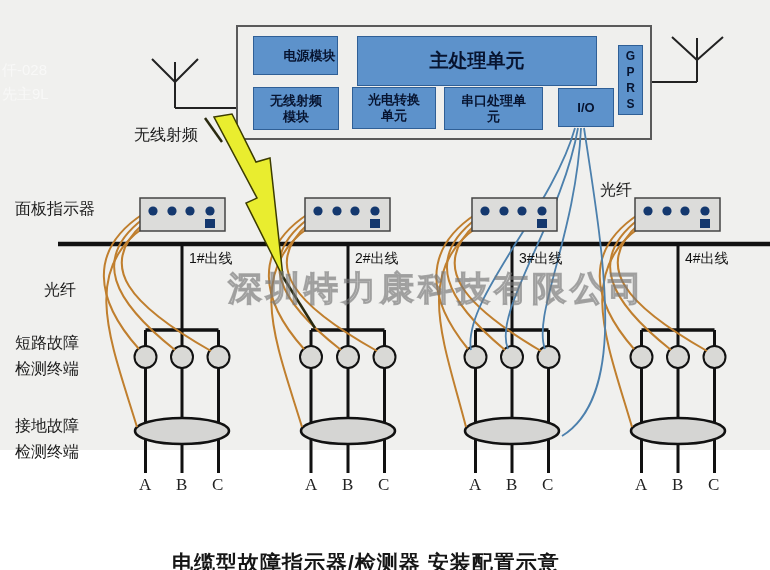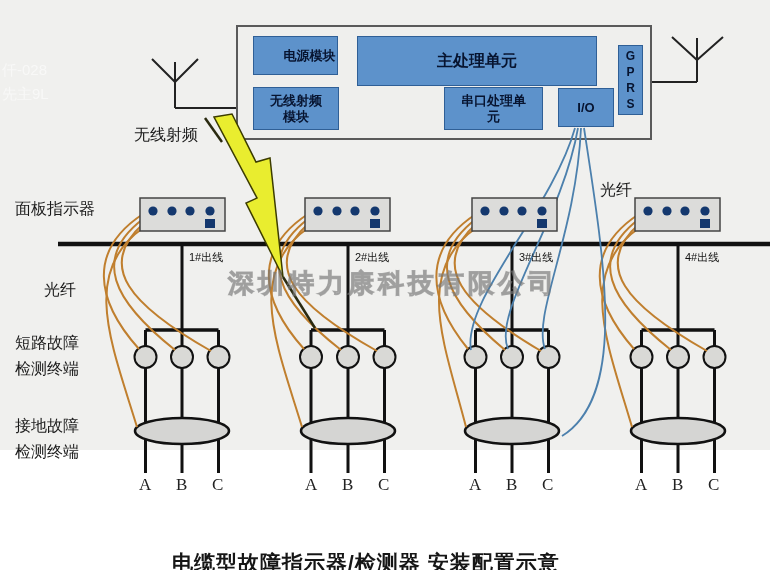--- a/index.html
+++ b/index.html
@@ -4,25 +4,25 @@
 <style>
   html,body{margin:0;padding:0;background:#fff;}
   .stage{position:relative;width:770px;height:570px;background:#ffffff;overflow:hidden;
          font-family:"Liberation Sans","DejaVu Sans",sans-serif;}
   .bg{position:absolute;left:0;top:0;width:770px;height:450px;background:#f0f0ee;}
   svg.diagram{position:absolute;left:0;top:0;}
   .module{position:absolute;background:#5d92cb;border:1.5px solid #2f5f96;color:#071430;
           font-weight:bold;font-size:13px;display:flex;align-items:center;justify-content:center;
           text-align:center;white-space:pre-line;line-height:1.2;box-sizing:border-box;}
   .lbl{position:absolute;color:#1a1a1a;font-size:16px;white-space:pre-line;line-height:1.6;}
-  .feeder-lbl{position:absolute;font-size:11px;color:#111;}
+  .feeder-lbl{position:absolute;font-size:14px;color:#111;}
   .phase-lbl{position:absolute;font-family:"Liberation Serif","DejaVu Serif",serif;
              font-size:17px;color:#222;}
   .title{position:absolute;font-weight:bold;font-size:21px;color:#161616;letter-spacing:1px;}
-  .wm-company{position:absolute;font-size:26px;font-weight:bold;letter-spacing:4px;
+  .wm-company{position:absolute;font-size:34px;font-weight:bold;letter-spacing:4px;
               color:rgba(150,150,150,0.30);-webkit-text-stroke:1px rgba(115,115,115,0.55);
               white-space:nowrap;font-family:Liberation Serif, serif;}
   .wm-url{position:absolute;font-size:19px;font-weight:bold;letter-spacing:0.5px;
           font-family:"Liberation Serif","DejaVu Serif",serif;color:rgba(178,108,62,0.62);
           white-space:nowrap;}
   .wm-corner{position:absolute;color:rgba(255,255,255,0.55);font-size:15px;line-height:1.6;
              white-space:pre-line;}
 </style>
 </head>
 <body>
@@ -148,27 +148,29 @@
     </g>
 
     <g>
       <path d="M205,118 L222,142" stroke="#2a2a10" stroke-width="2.5" fill="none"></path>
       <path d="M214,117 L232,114 L256,162 L270,158 L283,277 L246,203 L257,198 Z" fill="#e9ed2f" stroke="#3c3c00" stroke-width="1.5"></path>
       <path d="M283,277 L315,328" stroke="#2a2a10" stroke-width="2.5" fill="none"></path>
     </g>
   </svg>
 
   <div class="module" style="left:253px;top:36px;width:85px;height:39px;padding-left:28px;">电源模块</div>
-  <div class="module" style="left:357px;top:36px;width:240px;height:50px;font-size:16px;">主处理单元</div>
+  <div class="module" style="left:357px;top:36px;width:240px;height:50px;font-size:19px;">主处理单元</div>
   <div class="module" style="left:618px;top:45px;width:25px;height:70px;font-size:12px;line-height:1.35;">G
 P
 R
 S</div>
   <div class="module" style="left:253px;top:87px;width:86px;height:43px;">无线射频
 模块</div>
+  <div class="module" style="left:352px;top:87px;width:84px;height:42px;">光电转换
+单元</div>
   <div class="module" style="left:444px;top:87px;width:99px;height:43px;">串口处理单
 元</div>
   <div class="module" style="left:550px;top:88px;width:56px;height:39px;margin-left:8px;">I/O</div>
 
   <div class="lbl" style="left:134px;top:122px;">无线射频</div>
   <div class="lbl" style="left:15px;top:196px;">面板指示器</div>
   <div class="lbl" style="left:44px;top:277px;">光纤</div>
   <div class="lbl" style="left:600px;top:177px;">光纤</div>
   <div class="lbl" style="left:15px;top:330px;">短路故障
 检测终端</div>

